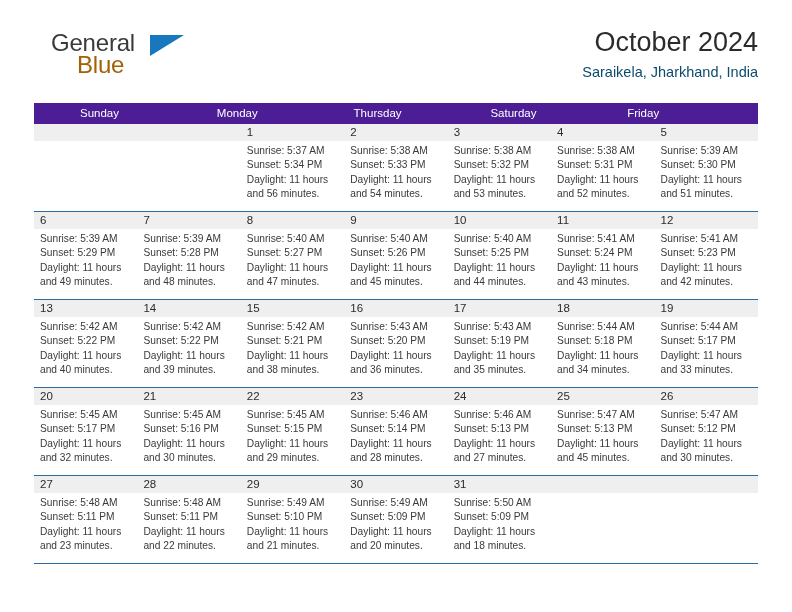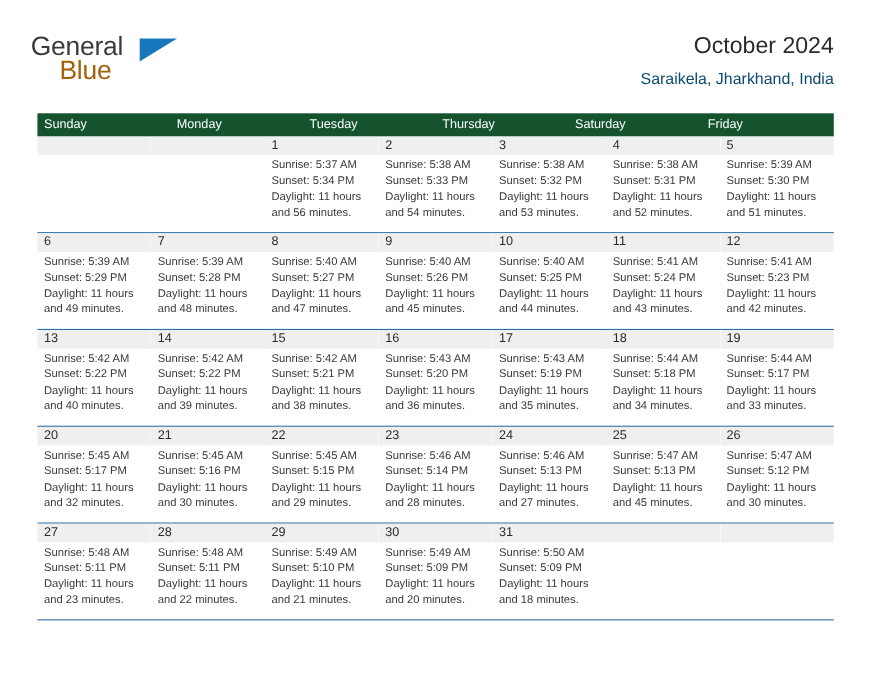--- a/index.html
+++ b/index.html
@@ -17,21 +17,21 @@
 
   .page {
     position: relative;
     width: 792px;
     height: 612px;
   }
 
   
   .header {
     position: absolute;
-    left: 28px;
+    left: 51px;
     top: 26px;
     right: 34px;
     height: 70px;
   }
 
   .logo {
     position: absolute;
     left: 0;
     top: 4px;
     width: 180px;
@@ -64,21 +64,21 @@
     border-bottom: 21px solid transparent;
   }
 
   .title-block {
     position: absolute;
     right: 0;
     top: 0;
     text-align: right;
   }
   .month-title {
-    font-size: 21px;
+    font-size: 27px;
     color: #2b2b2b;
     line-height: 32px;
     font-weight: normal;
     margin: 0;
     white-space: nowrap;
   }
   .location-title {
     font-size: 14.5px;
     color: #0c4a6e;
     line-height: 20px;
@@ -89,22 +89,23 @@
   
   .calendar {
     position: absolute;
     left: 34px;
     top: 103px;
     width: 724px;
   }
 
   .weekday-header {
     display: flex;
-    background: #14532d;
+    background: #4c1d95;
     height: 21px;
+    padding-left: 40px;
   }
   .weekday-cell {
     flex: 1 1 0;
     color: #ffffff;
     font-size: 11.5px;
     line-height: 21px;
     padding-left: 6px;
     box-sizing: border-box;
     white-space: nowrap;
     overflow: hidden;
@@ -174,21 +175,20 @@
       <p class="location-title">Saraikela, Jharkhand, India</p>
     </div>
 
   </div>
 
   <div class="calendar">
 
     <div class="weekday-header">
       <div class="weekday-cell">Sunday</div>
       <div class="weekday-cell">Monday</div>
-      <div class="weekday-cell">Tuesday</div>
       <div class="weekday-cell">Thursday</div>
       <div class="weekday-cell">Saturday</div>
       <div class="weekday-cell">Friday</div>
     </div>
 
     <div id="weeks-container">
         <div class="week-row first">
           <div class="week-cells">
             <div class="day-cell empty">
               <div class="day-number-band">

